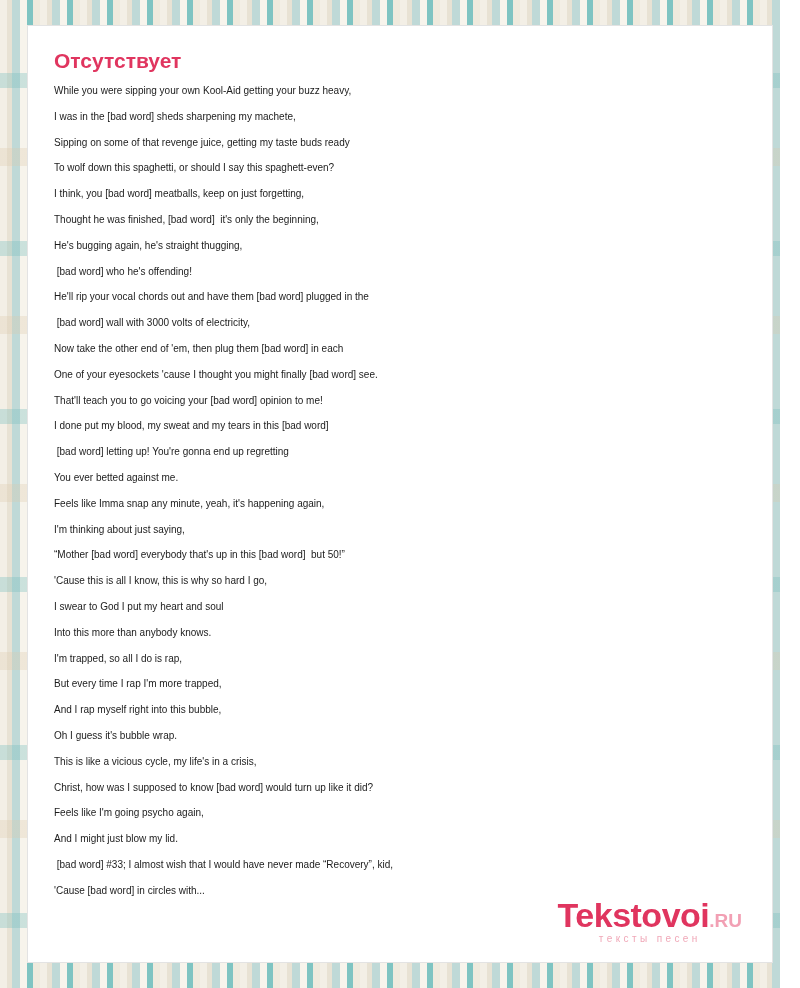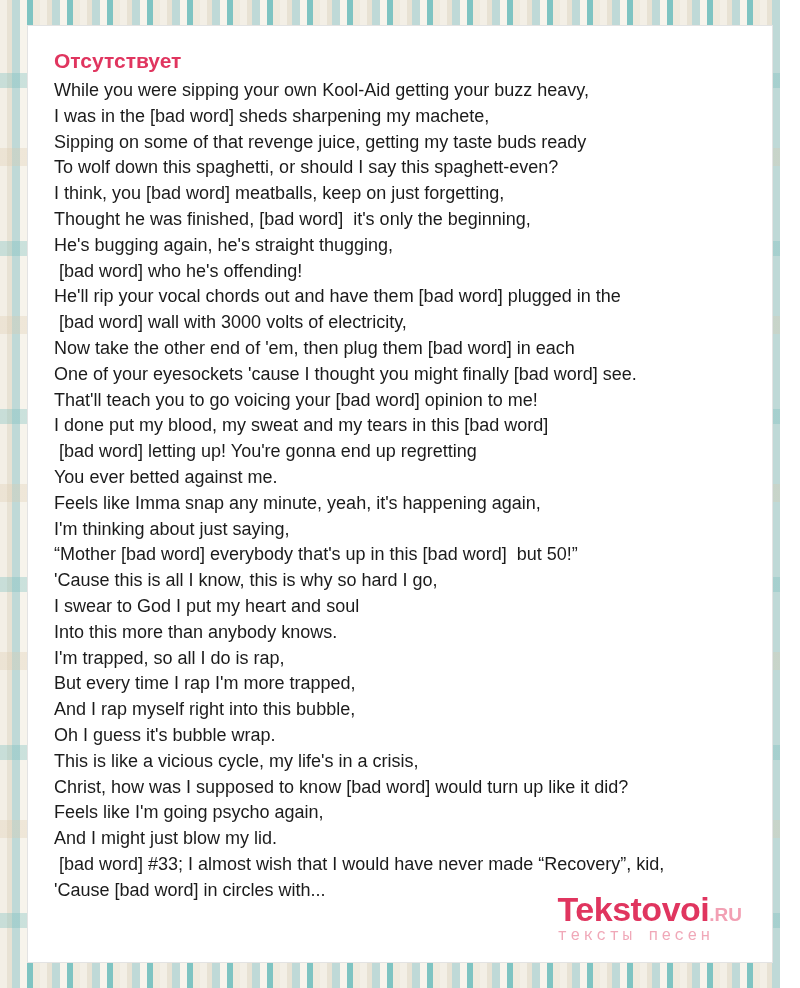--- a/index.html
+++ b/index.html
@@ -74,55 +74,55 @@
     padding-bottom: 9px;
     border-bottom: 1px dashed #bfd2e0;
     margin-bottom: 14px;
   }
   .artist-link {
     color: #2a74c0;
     text-decoration: none;
   }
 
   .lyrics {
-    font-size: 18px;
+    font-size: 10px;
     line-height: 25.8px;
     color: #1b1b1b;
     white-space: pre-wrap;
     font-family: "Liberation Sans", sans-serif;
   }
 
   
   .watermark {
     position: absolute;
     right: 30px;
     bottom: 18px;
-    text-align: left;
+    text-align: center;
     line-height: 1;
     user-select: none;
   }
   .wm-main {
     font-size: 34px;
     font-weight: bold;
     color: #e0355f;
     letter-spacing: -0.5px;
     font-family: "Liberation Sans", sans-serif;
   }
   .wm-ru {
     font-size: 19px;
     font-weight: bold;
     color: #f2a0b4;
     font-family: "Liberation Sans", sans-serif;
   }
   .wm-sub {
     margin-top: 2px;
-    font-size: 16px;
+    font-size: 10px;
     color: #f0a8b8;
     letter-spacing: 3.4px;
-    font-family: Liberation Mono, monospace;
+    font-family: Liberation Sans, sans-serif;
   }
 </style>
 </head>
 <body>
 
 <div class="page">
   <div class="card">
 
     <h1 class="song-title">Отсутствует</h1>
 

